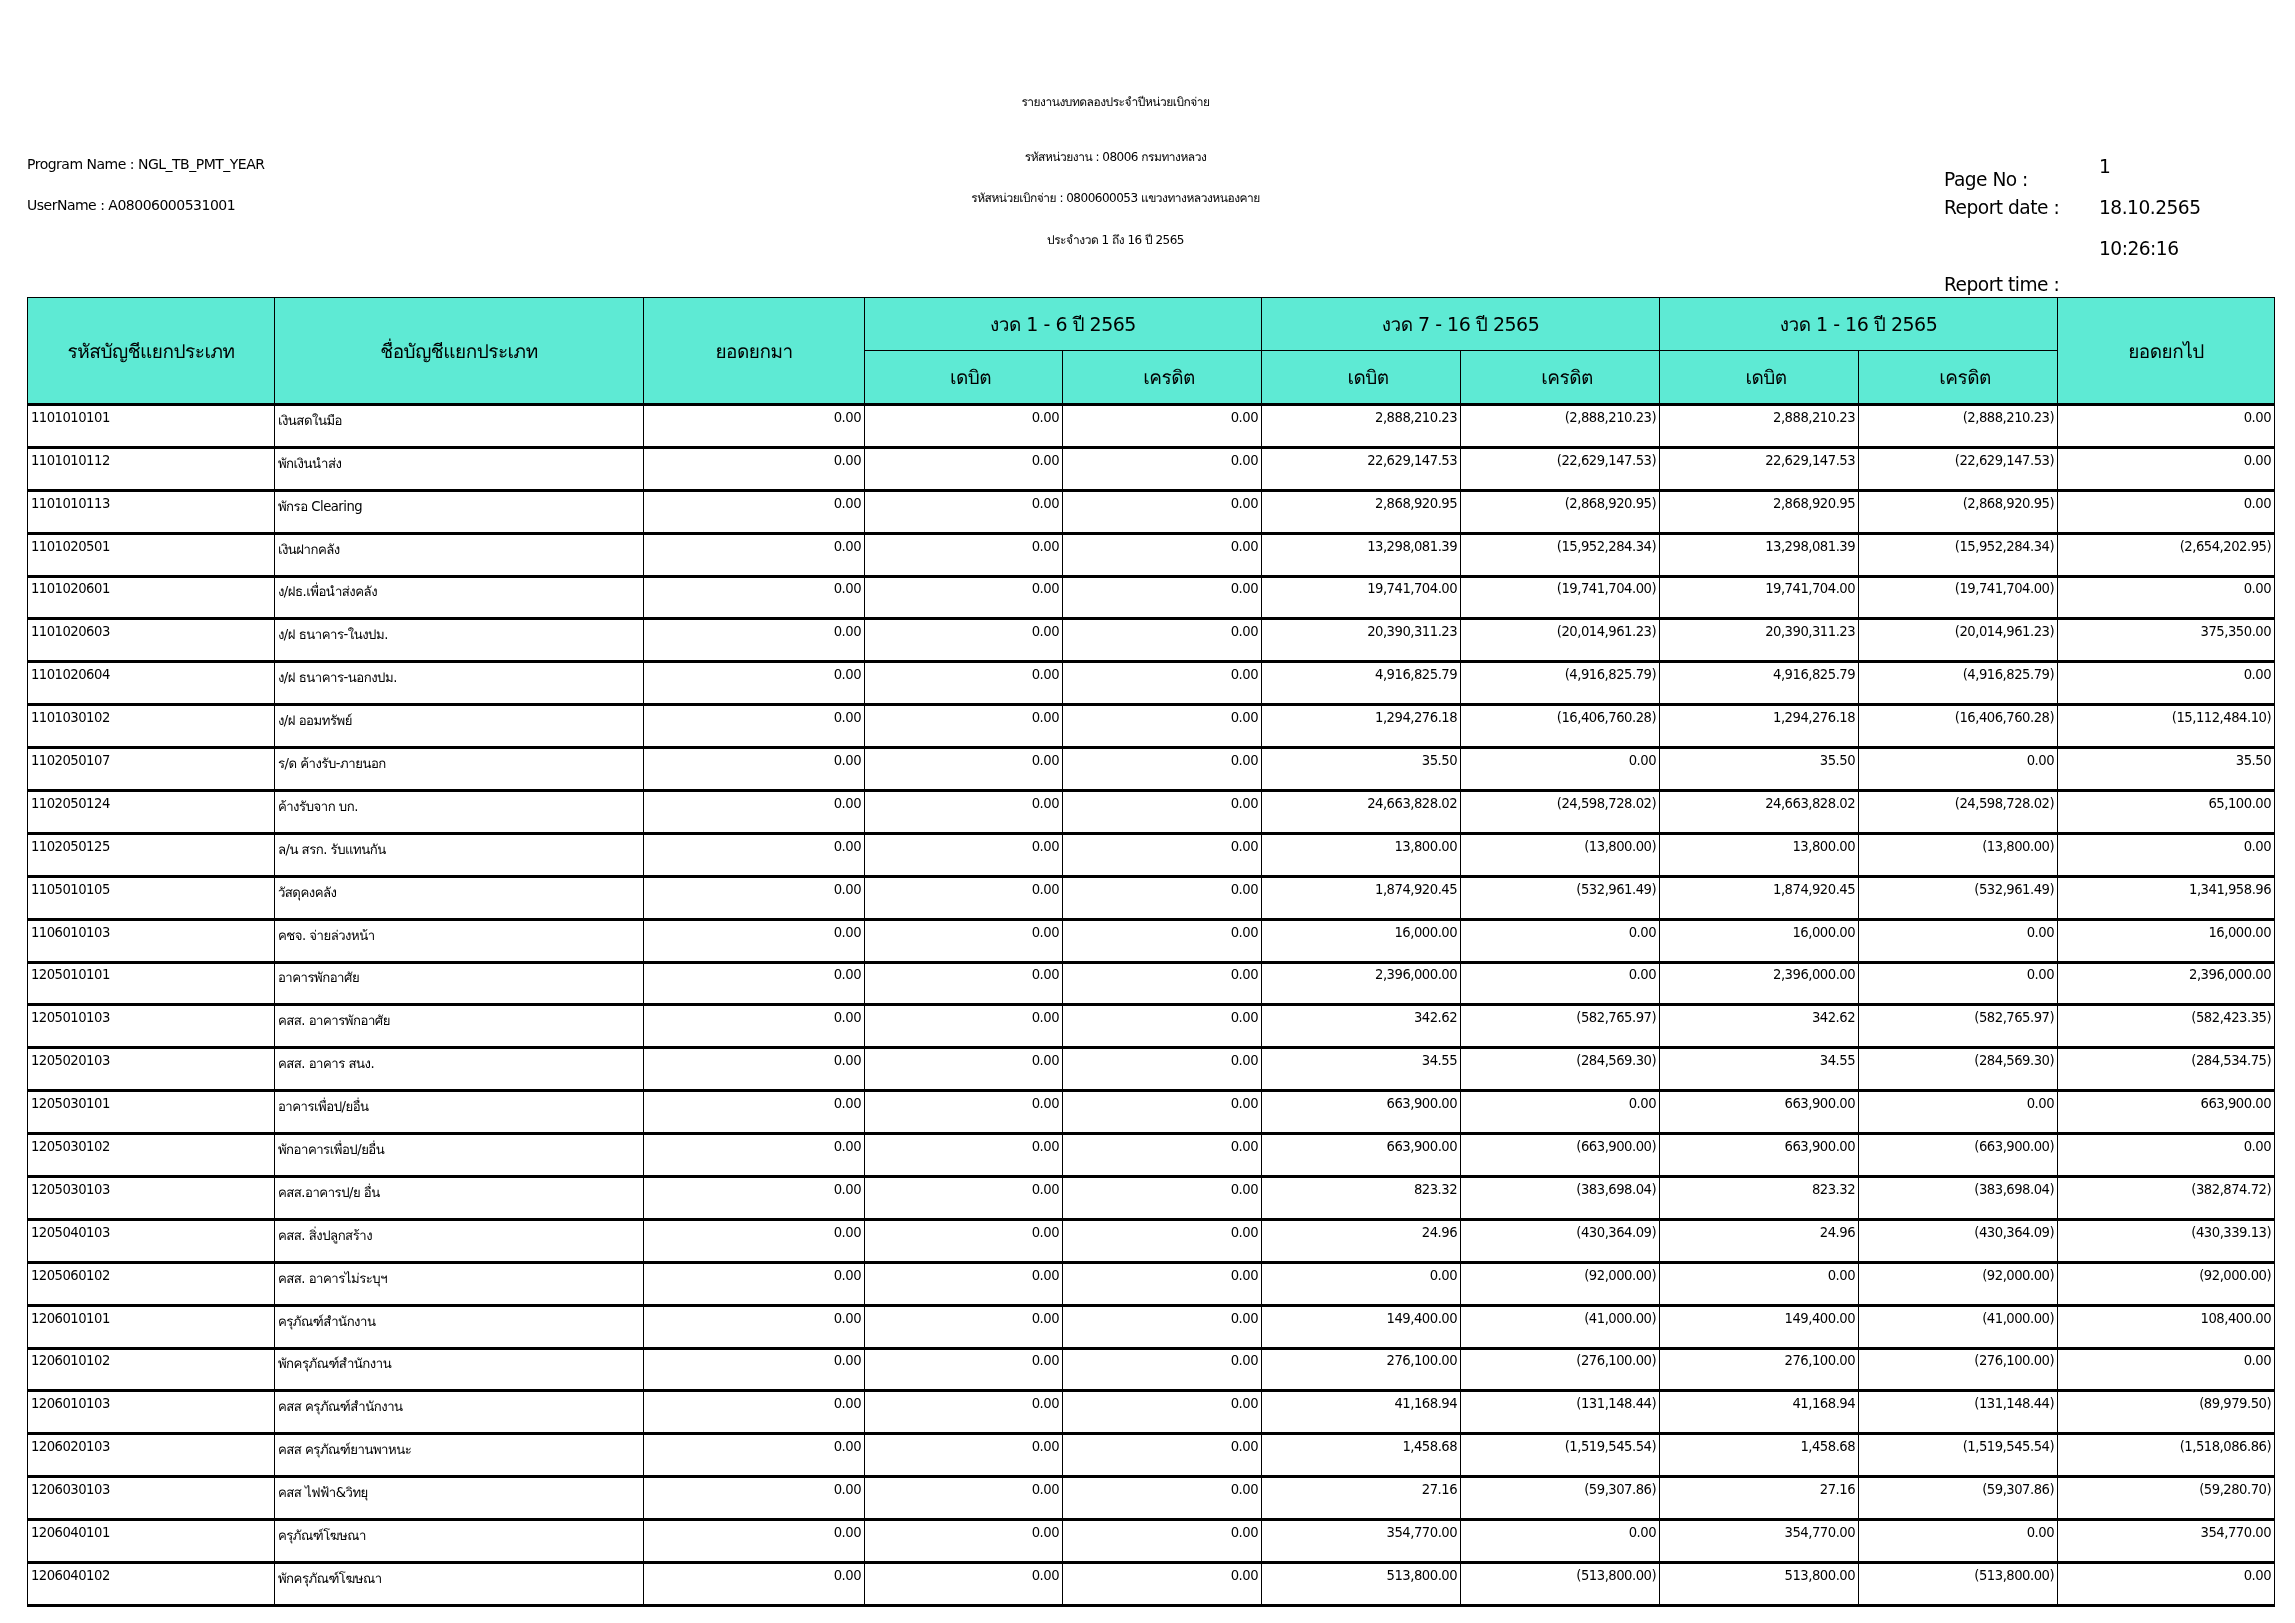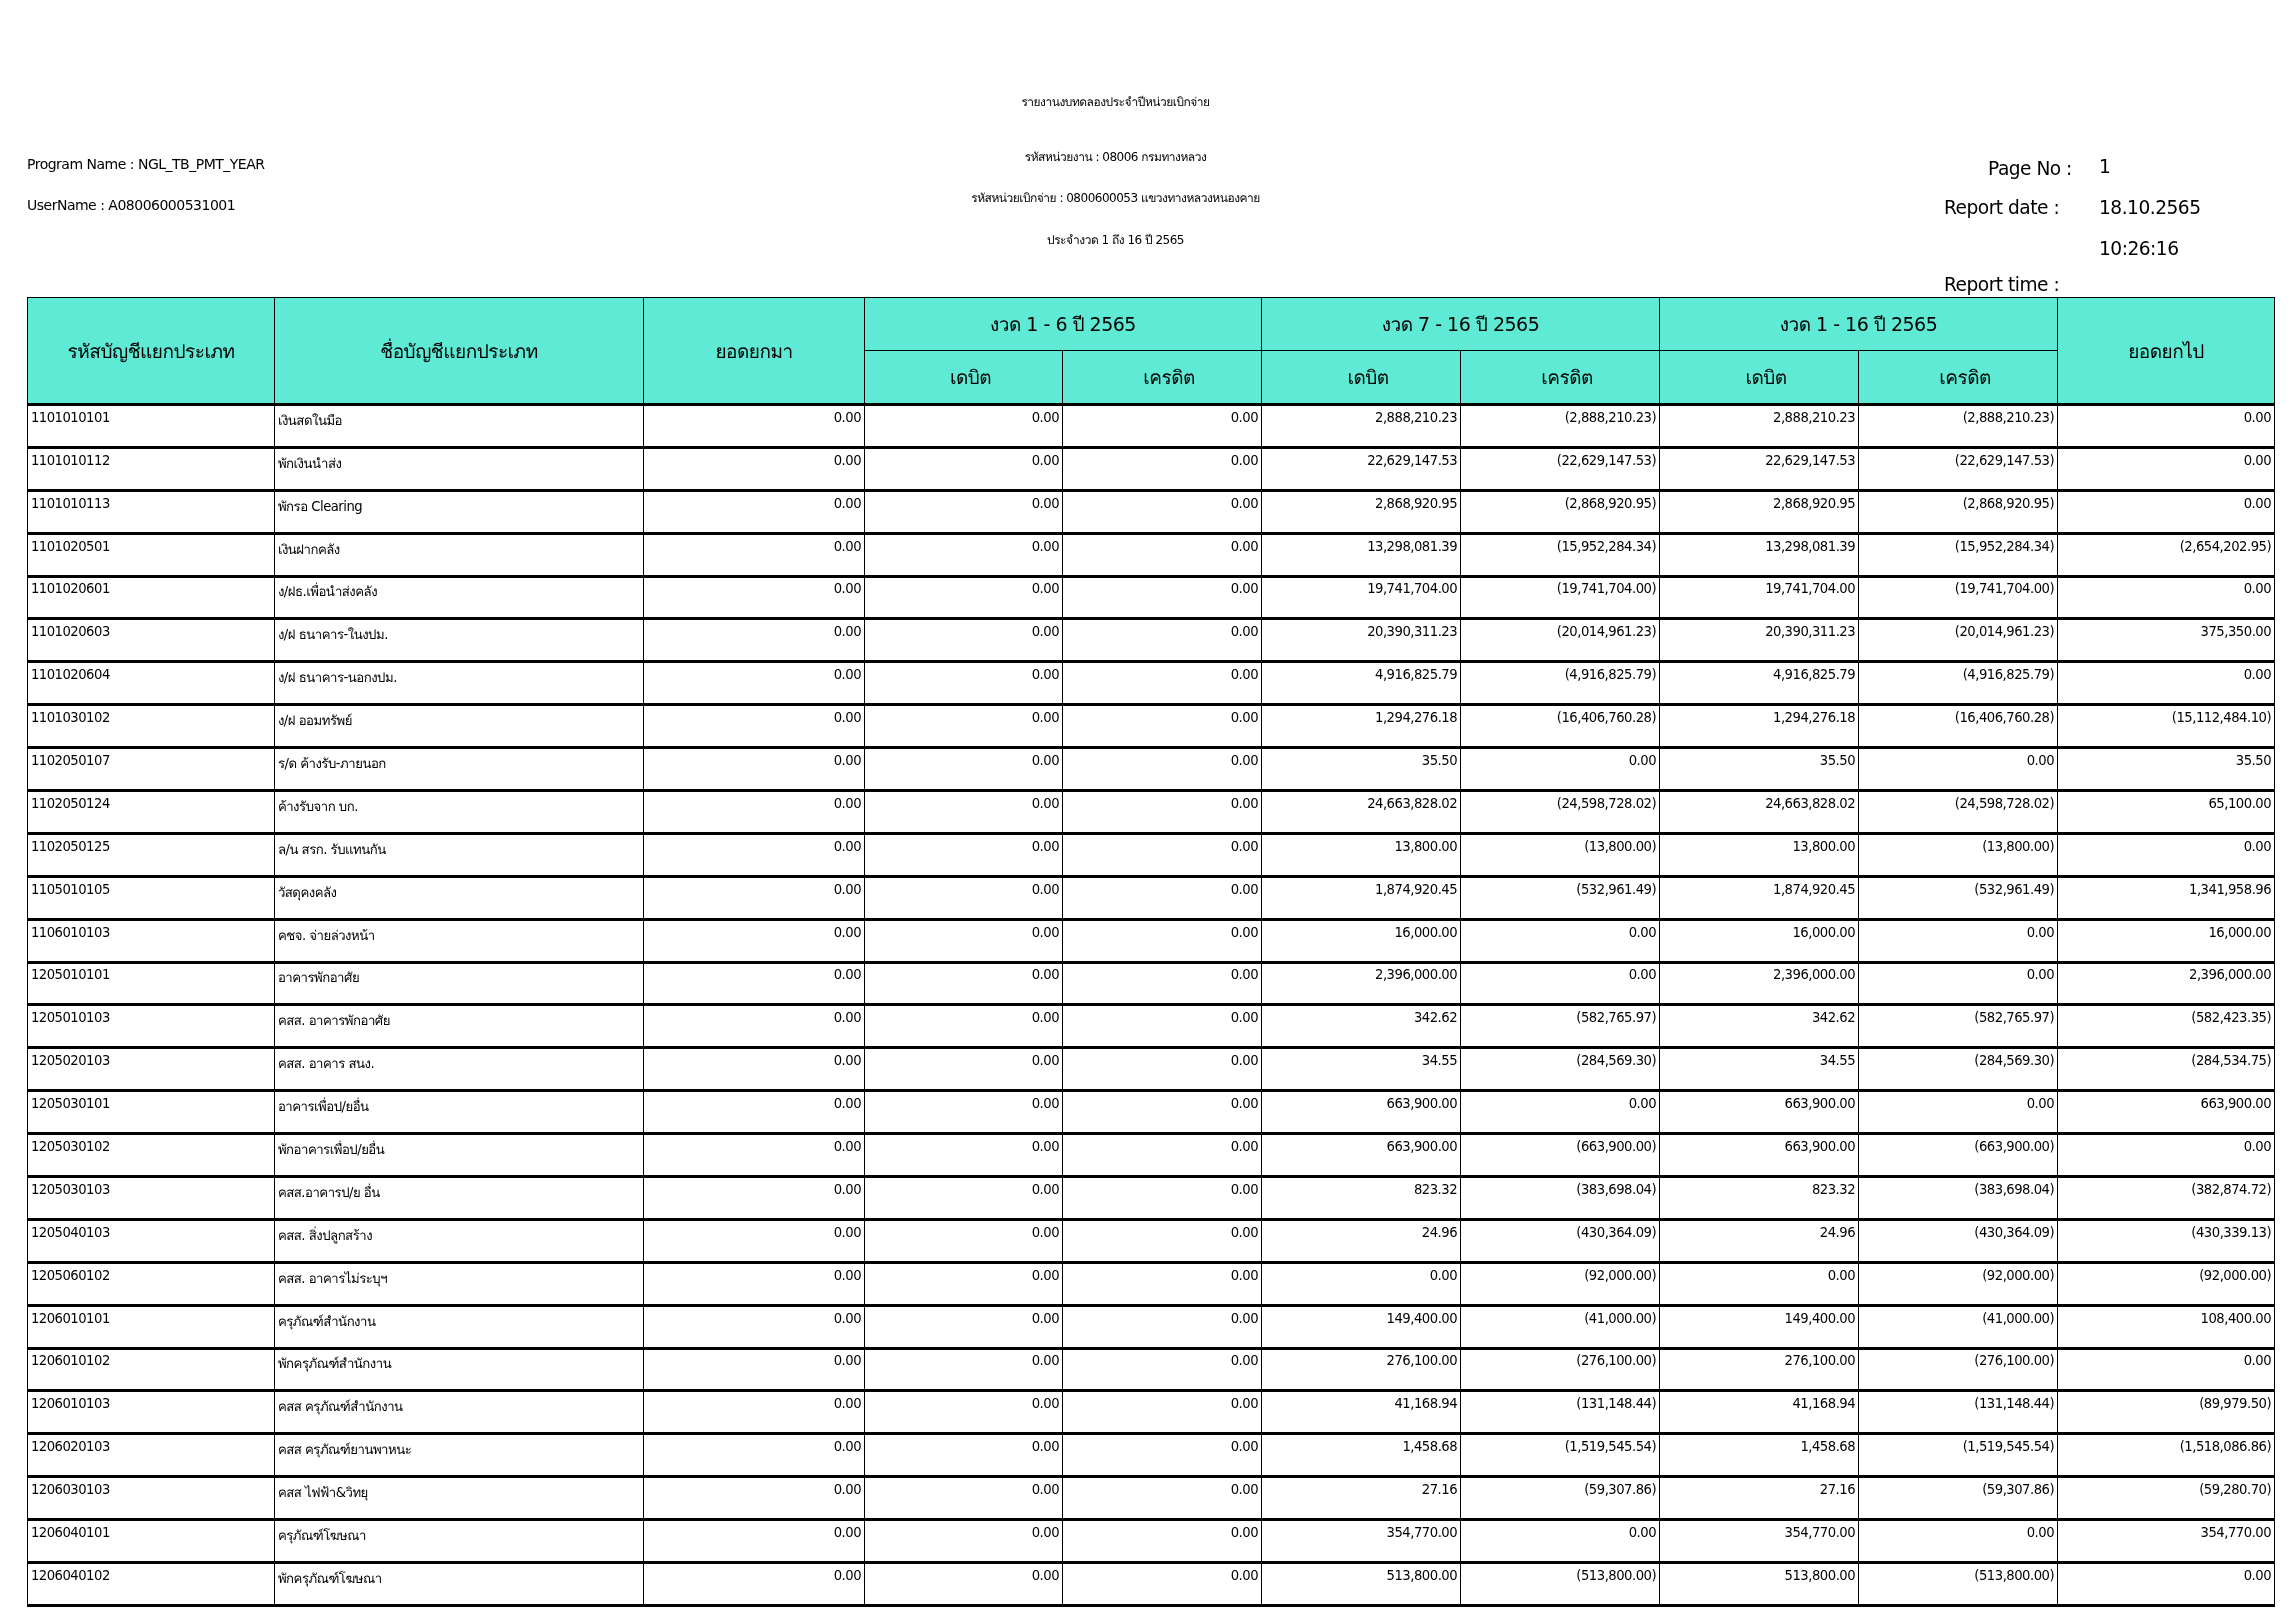--- a/index.html
+++ b/index.html
@@ -26,21 +26,21 @@
 <body>
 
 <div class="hdr-left" style="top:156px;">Program Name : NGL_TB_PMT_YEAR</div>
 <div class="hdr-left" style="top:197px;">UserName : A08006000531001</div>
 
 <div class="hdr-center" style="top:92px;">รายงานงบทดลองประจำปีหน่วยเบิกจ่าย</div>
 <div class="hdr-center" style="top:147px;">รหัสหน่วยงาน : 08006 กรมทางหลวง</div>
 <div class="hdr-center" style="top:188px;">รหัสหน่วยเบิกจ่าย : 0800600053 แขวงทางหลวงหนองคาย</div>
 <div class="hdr-center" style="top:230px;">ประจำงวด 1 ถึง 16 ปี 2565</div>
 
-<div class="hdr-right-label" style="top:158px;margin-left:44px;">Page No :</div>
+<div class="hdr-right-label" style="top:169px;">Page No :</div>
 <div class="hdr-right-value" style="top:156px;">1</div>
 <div class="hdr-right-label" style="top:197px;">Report date :</div>
 <div class="hdr-right-value" style="top:197px;">18.10.2565</div>
 <div class="hdr-right-label" style="top:238px;margin-top:36px;">Report time :</div>
 <div class="hdr-right-value" style="top:238px;">10:26:16</div>
 
 <table class="report">
   <colgroup>
     <col style="width:247px">
     <col style="width:369px">

